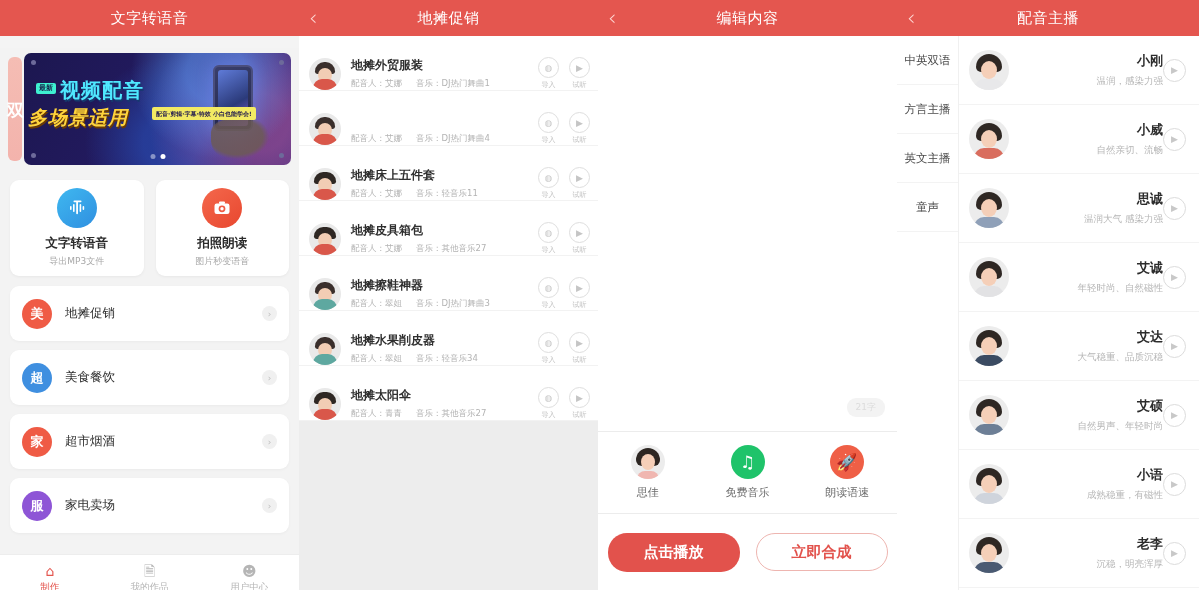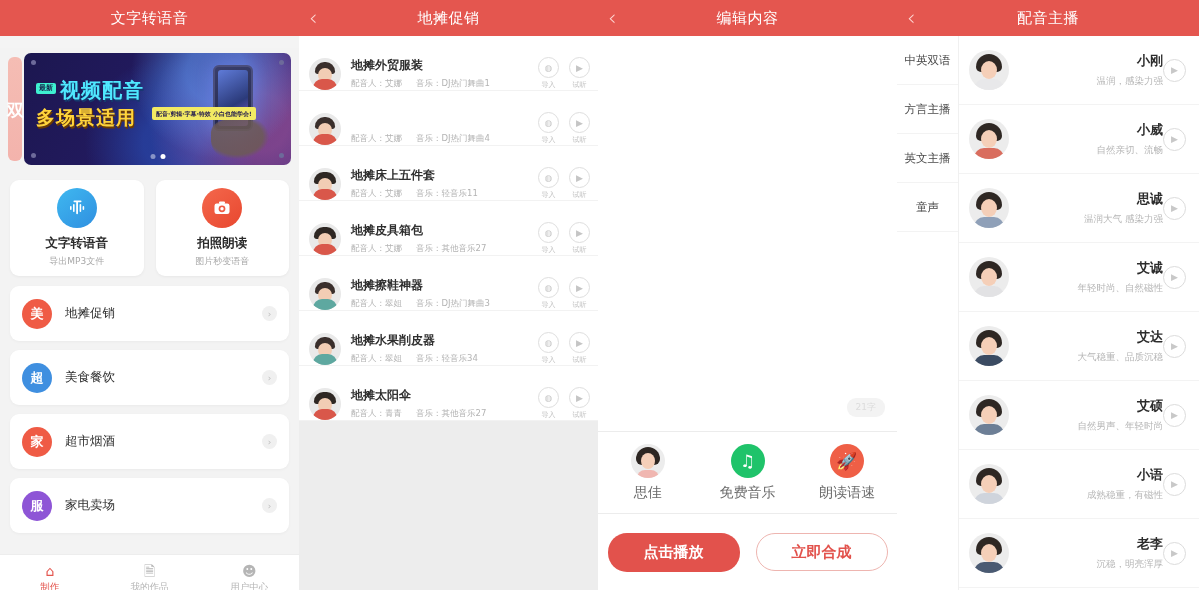--- a/index.html
+++ b/index.html
@@ -70,22 +70,22 @@
   }
   .banner .tagpill{
     position:absolute; left:12px; top:30px; background:#3ef0d0; color:#16214a;
     font-size:7px; font-weight:700; padding:2px 3px; border-radius:2px; line-height:1;
   }
   .banner .l1{
     position:absolute; left:36px; top:24px; font-size:20px; font-weight:900;
     color:#4fe8ff; letter-spacing:1px; text-shadow:1px 2px 0 #143a6e;
   }
   .banner .l2{
-    position:absolute; left:12px; top:52px; font-size:19px; font-weight:900;
-    color:#ffd43b; letter-spacing:1px; text-shadow:1px 2px 0 #6b3a00;
+    position:absolute; left:4px; top:52px; font-size:19px; font-weight:900;
+    color:#ffd43b; letter-spacing:1px; text-shadow:1px 2px 0 #6b3a00;font-style:italic;
   }
   .banner .sub{
     position:absolute; left:128px; top:54px; background:#f3ea63; color:#2a2350;
     font-size:6px; font-weight:700; padding:2px 4px; border-radius:2px;
     line-height:1.5; text-align:center;
   }
   .dots { position:absolute; left:50%; bottom:6px; transform:translateX(-50%); display:flex; gap:5px; }
   .dots i { width:5px; height:5px; border-radius:50%; background:rgba(255,255,255,.45); display:block; }
   .dots i.on { background:#fff; }
 
@@ -168,21 +168,21 @@
   .tavatar .hair{ position:absolute; left:5px; top:3px; width:24px; height:18px;
     border-radius:12px 12px 6px 6px; background:#2d2622; }
   .tavatar .face{ position:absolute; left:10px; top:9px; width:14px; height:16px;
     border-radius:50%; background:#f5cfb8; }
   .tavatar .body2{ position:absolute; left:6px; bottom:0; width:22px; height:8px;
     border-radius:8px 8px 0 0; background:#f0b6b0; }
   .tcircle { width:34px; height:34px; border-radius:50%; display:flex;
     align-items:center; justify-content:center; color:#fff; font-size:17px; }
   .tcircle.green { background:#1fc36a; }
   .tcircle.red { background:#ef5f46; }
-  .tlabel { font-size:14px; color:#6b6b6b; }
+  .tlabel { font-size:11px; color:#6b6b6b; }
   .actions { height:76px; display:flex; align-items:center; justify-content:center; gap:16px;
     background:#fff; }
   .btn-primary {
     width:132px; height:39px; border-radius:19px; background:#e2524c; color:#fff;
     font-size:15px; font-weight:700; display:flex; align-items:center; justify-content:center;
     border:none; cursor:pointer; font-family:inherit;
   }
   .btn-outline {
     width:132px; height:38px; border-radius:19px; background:#fff; color:#e2524c;
     font-size:15px; font-weight:700; display:flex; align-items:center; justify-content:center;

